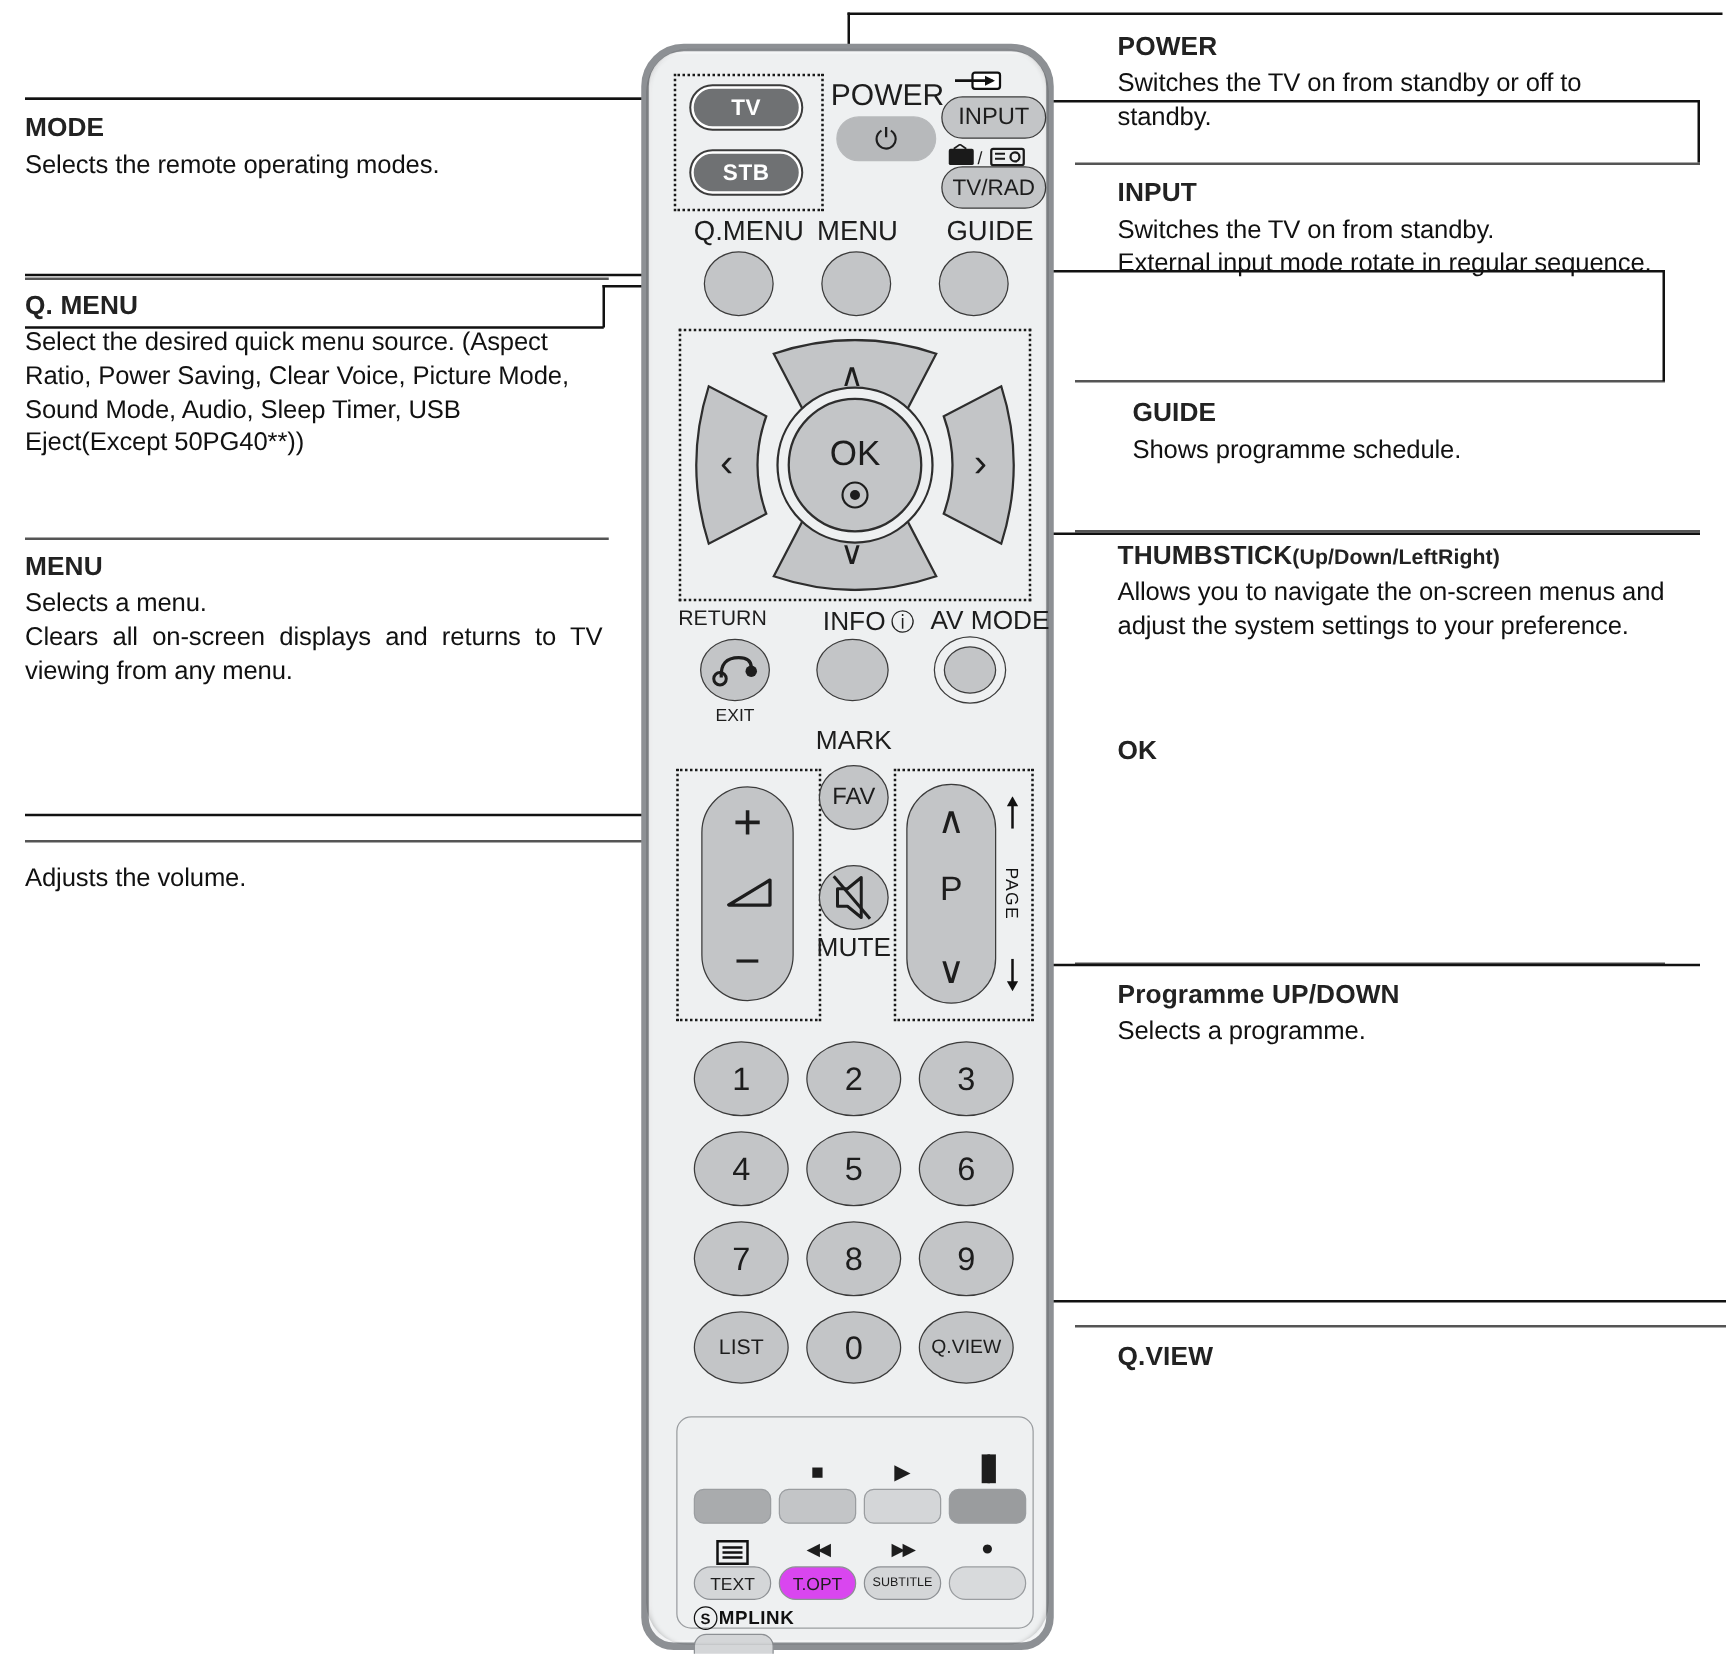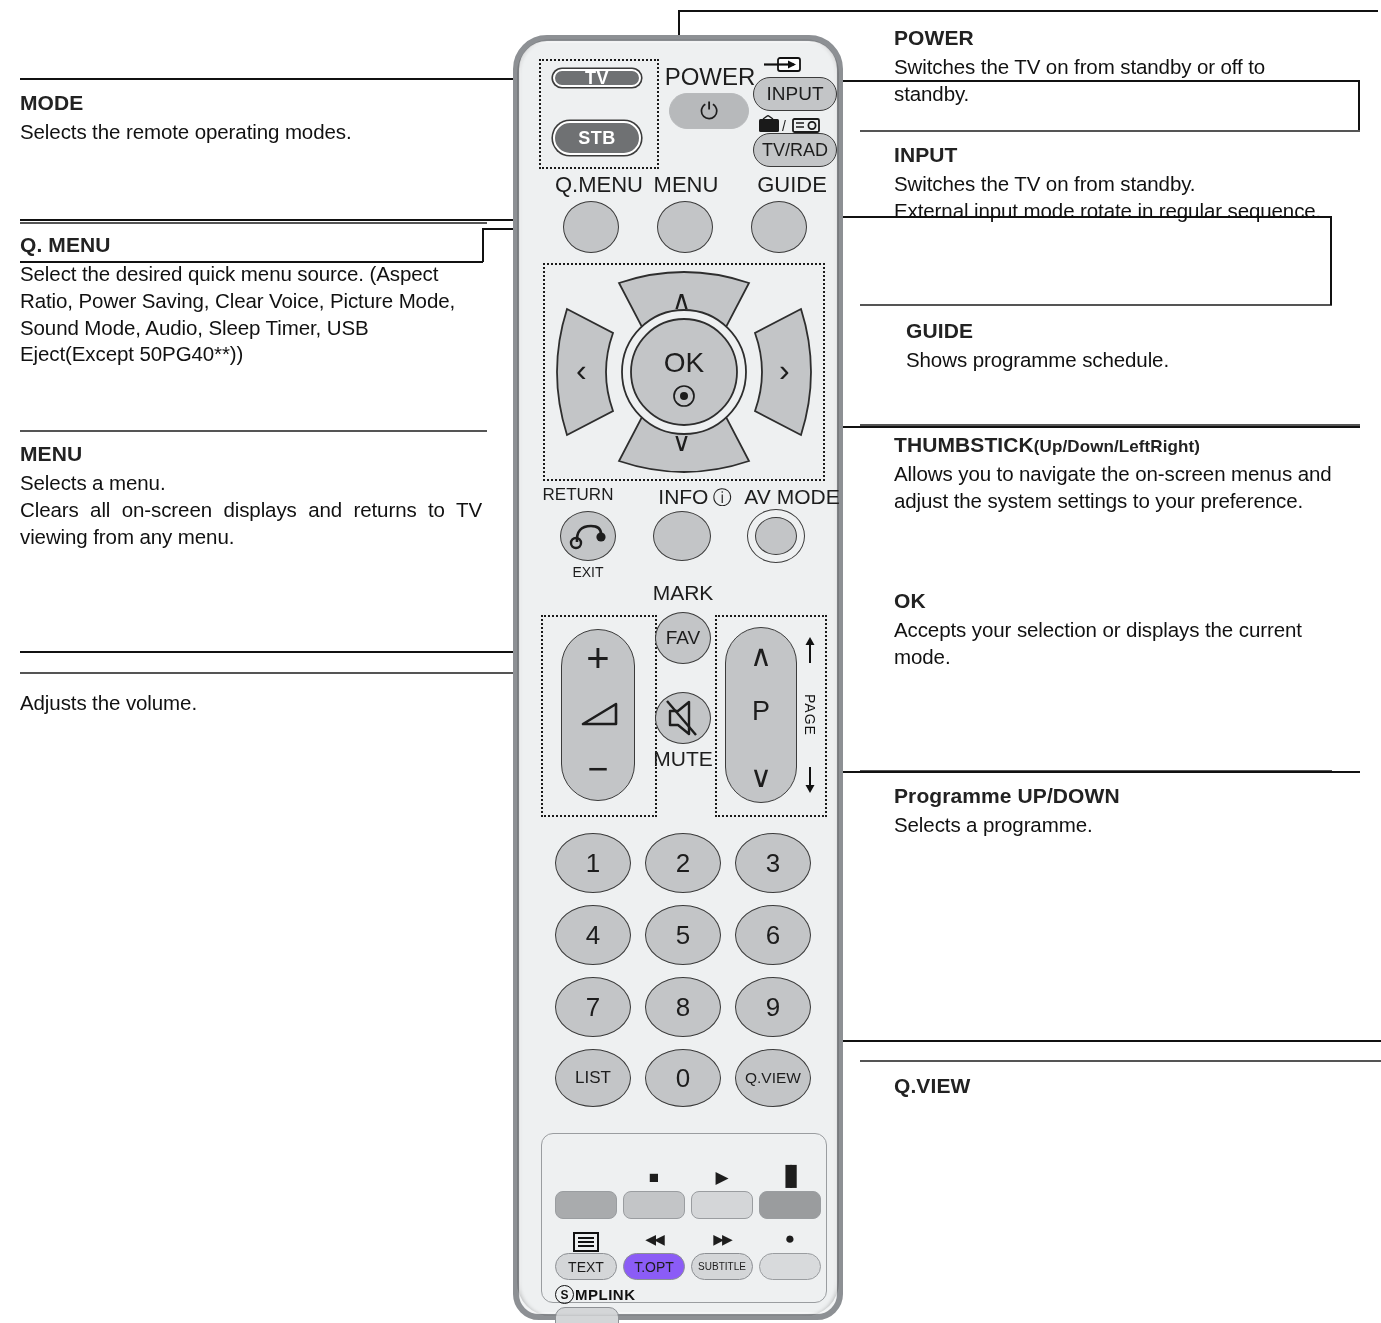--- a/index.html
+++ b/index.html
@@ -138,21 +138,20 @@
 
 <div class="rule" style="left:860px; top:424px; width:500px;"></div>
 
 <div class="block" style="left:894px; top:432px; width:452px;">
   <h3><span>THUMBSTICK</span><span class="sub">(Up/Down/LeftRight)</span></h3>
   <p>Allows you to navigate the on-screen menus and adjust the system settings to your preference.</p>
 </div>
 
 <div class="block" style="left:894px; top:588px; width:452px;">
   <h3>OK</h3>
-  <p>Accepts your selection or displays the current mode.</p>
 </div>
 
 <div class="rule" style="left:860px; top:770px; width:472px;"></div>
 
 <div class="block" style="left:894px; top:783px; width:452px;">
   <h3>Programme UP/DOWN</h3>
   <p>Selects a programme.</p>
 </div>
 
 <div class="rule" style="left:860px; top:1060px; width:521px;"></div>
@@ -192,21 +191,21 @@
 
 <div class="lead h" style="left:816px; top:771px; width:544px;"></div>
 <div class="dot" style="left:808px; top:765px;"></div>
 
 <div class="lead h" style="left:808px; top:1040px; width:573px;"></div>
 <div class="dot" style="left:800px; top:1034px;"></div>
 
 <div id="remote">
 
   <div class="dash" style="left:20px; top:18px; width:120px; height:110px;"></div>
-  <div class="darkpill" style="left:34px; top:28px; width:88px; height:18px;">
+  <div class="darkpill" style="left:34px; top:28px; width:88px; height:34px;">
     <span>TV</span>
   </div>
   <div class="darkpill" style="left:34px; top:80px; width:88px; height:34px;">
     <span>STB</span>
   </div>
 
   <div class="lbl" style="left:136px; top:22px; width:110px; font-size:24px;">POWER</div>
   <div class="key pill" style="left:150px; top:52px; width:80px; height:36px; border-color:#b8babc; background:#b7b9bb;">
     <span class="keytxt" style="font-size:23px;">⏻</span>
   </div>
@@ -381,21 +380,21 @@
     <line x1="7" y1="11" x2="23" y2="11" stroke="#111" stroke-width="2"></line>
     <line x1="7" y1="15" x2="23" y2="15" stroke="#111" stroke-width="2"></line>
   </svg>
   <div class="lbl" style="left:104px; top:1190px; width:62px; font-size:14px; letter-spacing:-2px;">◀◀</div>
   <div class="lbl" style="left:172px; top:1190px; width:62px; font-size:14px; letter-spacing:-2px;">▶▶</div>
   <div class="lbl" style="left:240px; top:1188px; width:62px; font-size:17px;">●</div>
 
   <div class="key pill" style="left:36px; top:1212px; width:62px; height:27px; background:#d4d6d8; border-color:#8d9094;">
       <span class="keytxt small">TEXT</span>
     </div>
-  <div class="key pill" style="left:104px; top:1212px; width:62px; height:27px; background:#8b5cf6; border-color:#8d9094;">
+  <div class="key pill" style="left:104px; top:1212px; width:62px; height:27px; background:#d946ef; border-color:#8d9094;">
       <span class="keytxt small">T.OPT</span>
     </div>
   <div class="key pill" style="left:172px; top:1212px; width:62px; height:27px; background:#d4d6d8; border-color:#8d9094;">
       <span class="keytxt tiny">SUBTITLE</span>
     </div>
   <div class="key pill" style="left:240px; top:1212px; width:62px; height:27px; background:#d8dadc; border-color:#9a9da0;"></div>
 
   <div style="position:absolute; left:36px; top:1244px; display:flex; align-items:center; gap:1px;">
     <span style="display:inline-flex; align-items:center; justify-content:center; width:19px; height:19px; border-radius:50%; border:1.8px solid #111; font-size:12px; font-weight:bold; color:#111;">S</span>
     <span style="font-size:15px; font-weight:bold; letter-spacing:.5px; color:#111;">MPLINK</span>

